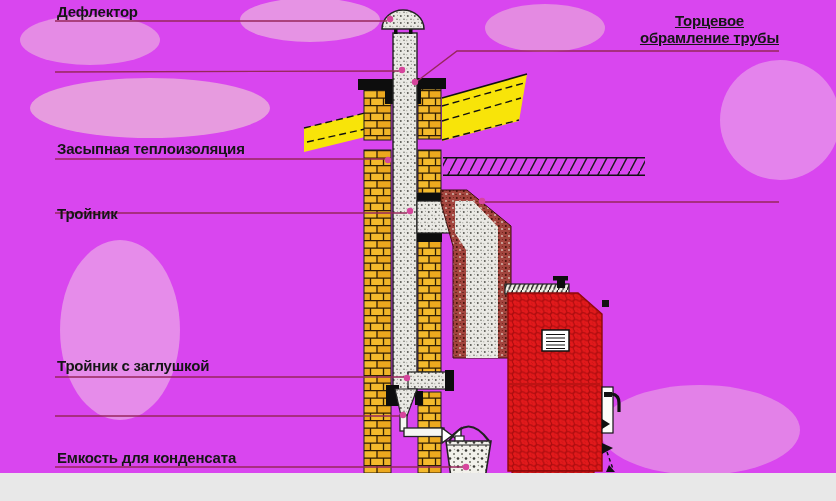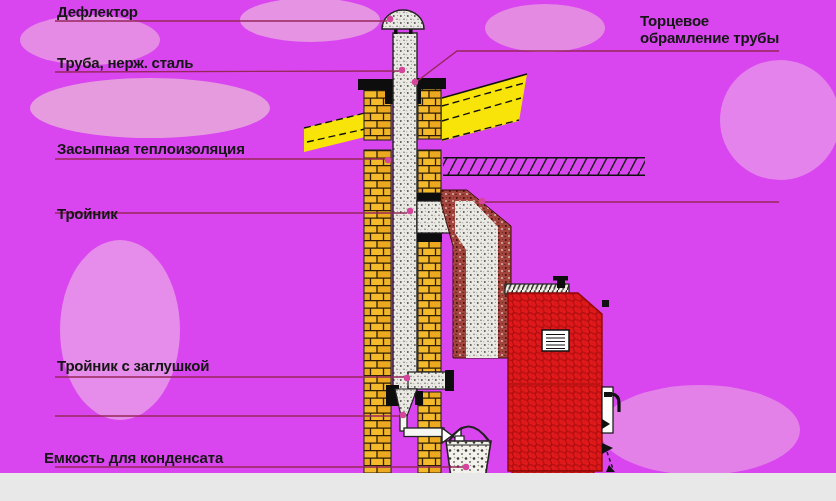--- a/index.html
+++ b/index.html
@@ -1,21 +1,21 @@
 <!DOCTYPE html>
 <html><head>
 <meta charset="utf-8">
 <style>
   html,body{margin:0;padding:0;background:#e8e8e8;}
   #stage{position:relative;width:836px;height:473px;background:#d946ef;overflow:hidden;
          font-family:"Liberation Sans",sans-serif;}
   #art{position:absolute;left:0;top:0;z-index:1;}
   .lbl{position:absolute;z-index:2;font:700 15px "Liberation Sans",sans-serif;
        color:#161616;letter-spacing:-.2px;white-space:pre-line;}
-  .lbl-r{text-align:left;line-height:17px;}
+  .lbl-r{text-align:center;line-height:17px;text-decoration:underline;}
 </style>
 </head>
 <body>
 
 <div id="stage">
 
 <svg id="art" width="836" height="501" viewBox="0 0 836 501">
   <defs>
     <pattern id="brickP" patternUnits="userSpaceOnUse" width="26" height="15">
       <rect width="26" height="15" fill="#F4BA2C"></rect>
@@ -197,21 +197,20 @@
     <circle cx="410" cy="211" r="3.2"></circle>
     <circle cx="407" cy="378" r="3.2"></circle>
     <circle cx="403" cy="415" r="3.2"></circle>
     <circle cx="466" cy="467" r="3.2"></circle>
     <circle cx="415" cy="82" r="3.2"></circle>
     <circle cx="482" cy="201" r="3.2"></circle>
   </g>
 </svg>
 
   <div class="lbl" style="left:57px;top:3px">Дефлектор</div>
-  <div class="lbl" style="left:57px;top:54px">Труба, нерж. сталь</div>
   <div class="lbl" style="left:57px;top:140px">Засыпная теплоизоляция</div>
   <div class="lbl" style="left:57px;top:205px">Тройник</div>
   <div class="lbl" style="left:57px;top:357px">Тройник с заглушкой</div>
-  <div class="lbl" style="left:44px;top:449px">Емкость для конденсата</div>
+  <div class="lbl" style="left:57px;top:449px">Емкость для конденсата</div>
   <div class="lbl lbl-r" style="right:57px;top:12px">Торцевое
 обрамление трубы</div>
 
 </div>
 
 </body></html>

